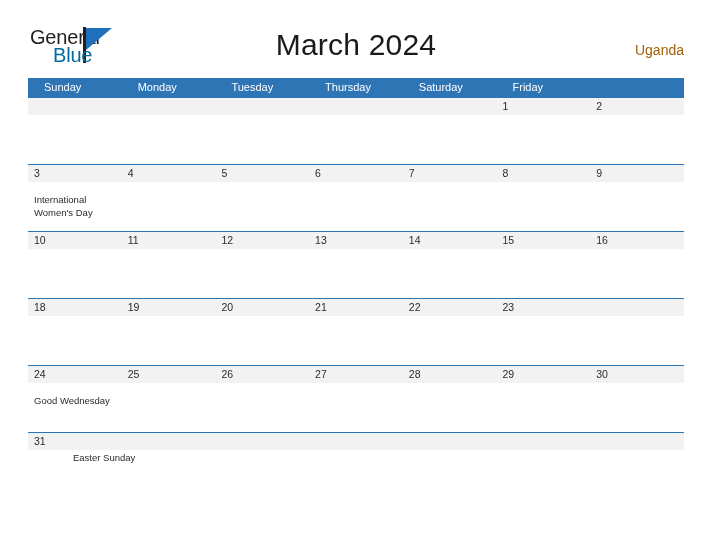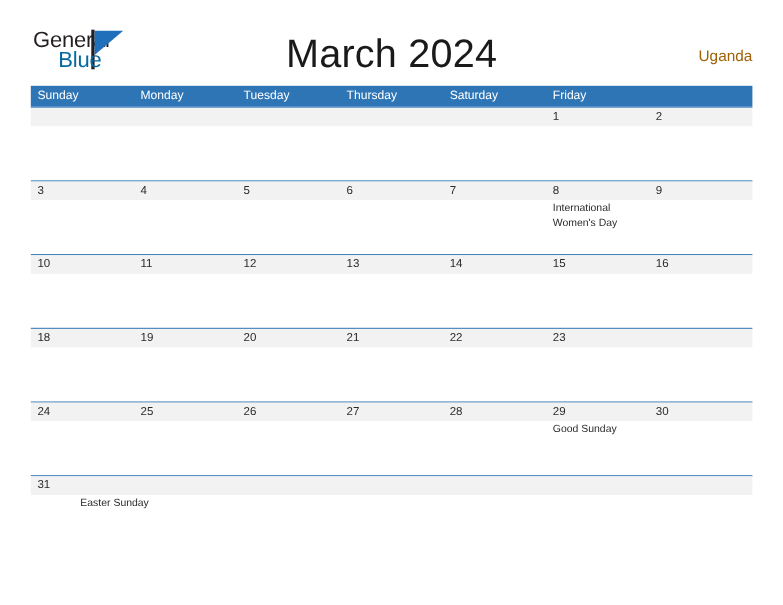--- a/index.html
+++ b/index.html
@@ -72,21 +72,21 @@
     height: 36px;
     background: #231f20;
   }
 
   .cal-title {
     position: absolute;
     left: 0;
     top: 2px;
     width: 656px;
     text-align: center;
-    font-size: 36px;
+    font-size: 30px;
     color: #1a1a1a;
     font-family: "Liberation Sans", sans-serif;
     font-weight: 400;
     letter-spacing: 0.2px;
   }
 
   .cal-country {
     position: absolute;
     right: 0px;
     top: 16px;
@@ -105,21 +105,21 @@
 
   .dow-row {
     display: flex;
     width: 656px;
     height: 19px;
     background: #2e75b6;
   }
   .dow-cell {
     width: 93.714px;
     box-sizing: border-box;
-    padding-left: 6px;
+    padding-left: 16px;
     color: #ffffff;
     font-size: 11px;
     line-height: 19px;
     font-family: "Liberation Sans", sans-serif;
     white-space: nowrap;
     overflow: hidden;
   }
 
   .week {
     width: 656px;
@@ -144,20 +144,21 @@
     line-height: 17px;
     color: #2b2b2b;
     font-family: "Liberation Sans", sans-serif;
   }
 
   .week-events {
     display: flex;
     width: 656px;
     height: 49px;
     background: #ffffff;
+    flex-direction: column;
   }
   .event-cell {
     width: 93.714px;
     box-sizing: border-box;
     padding-left: 6px;
     padding-top: 2px;
     font-size: 9.5px;
     line-height: 12.5px;
     color: #2b2b2b;
     font-family: "Liberation Sans", sans-serif;
@@ -292,21 +293,21 @@
         <div class="date-cell">28</div>
         <div class="date-cell">29</div>
         <div class="date-cell">30</div>
       </div>
       <div class="week-events">
         <div class="event-cell"></div>
         <div class="event-cell"></div>
         <div class="event-cell"></div>
         <div class="event-cell"></div>
         <div class="event-cell"></div>
-        <div class="event-cell">Good Sunday</div>
+        <div class="event-cell">Good Wednesday</div>
         <div class="event-cell"></div>
       </div>
     </div>
 
     <div class="week week-last">
       <div class="week-dates">
         <div class="date-cell">31</div>
         <div class="date-cell"></div>
         <div class="date-cell"></div>
         <div class="date-cell"></div>

